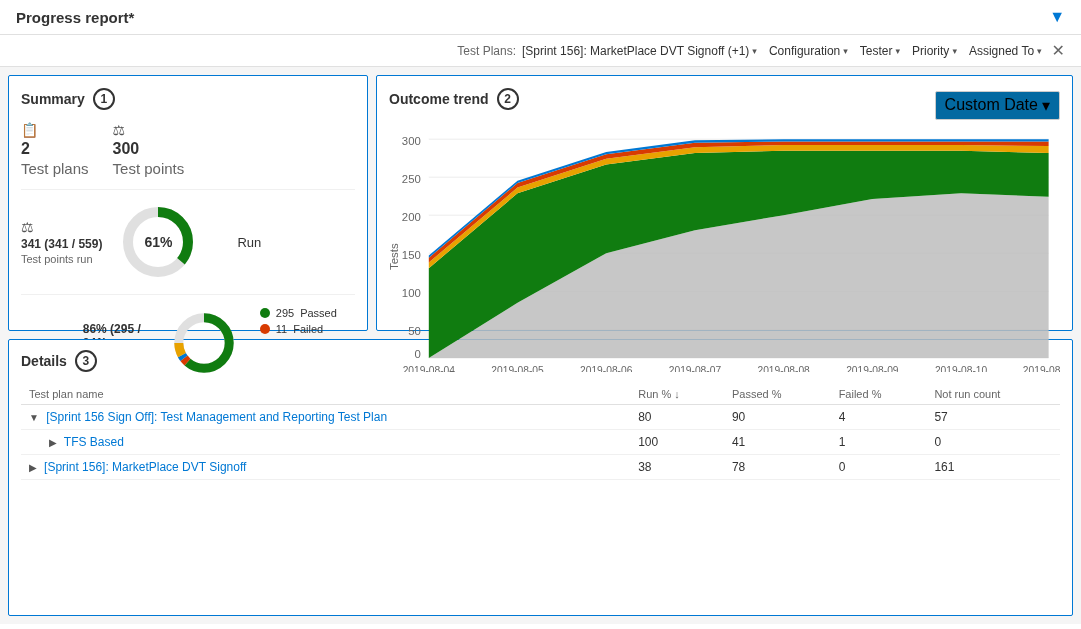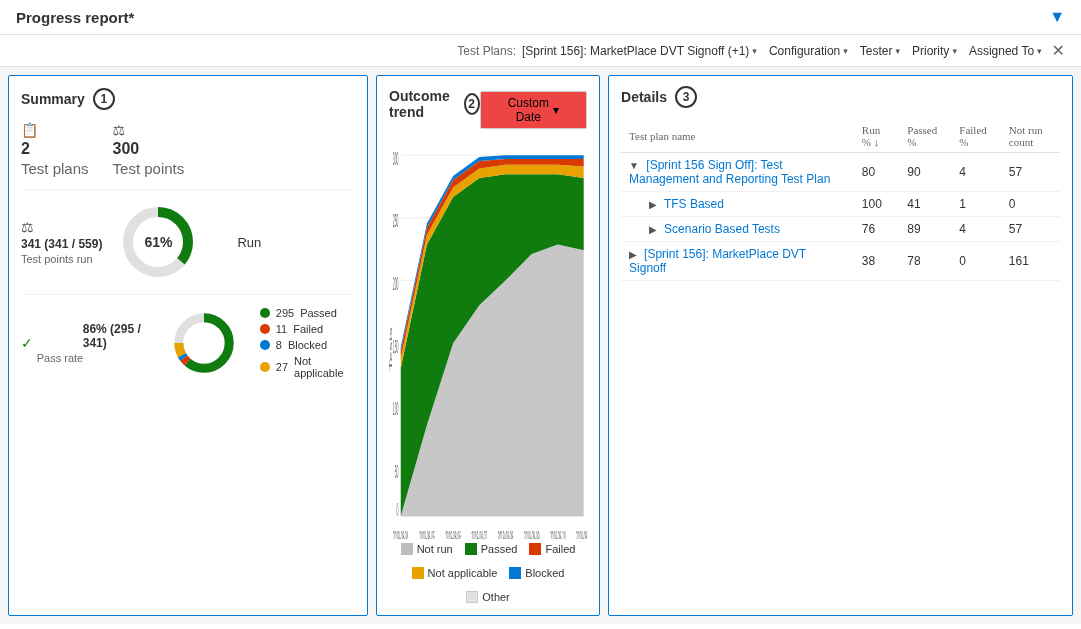--- a/index.html
+++ b/index.html
@@ -18,21 +18,21 @@
       padding: 6px 12px; border-bottom: 1px solid #e0e0e0;
       background: #fff; font-size: 12px;
     }
     .filter-item {
       display: flex; align-items: center; gap: 3px; color: #333; cursor: pointer; padding: 2px 6px; border-radius: 2px;
     }
     .chevron { font-size: 9px; color: #555; }
     .close-btn { cursor: pointer; color: #666; font-size: 16px; padding: 0 4px; }
 
     .main-content {
-      display: flex; flex-direction: row; padding: 8px; gap: 8px;
+      display: flex; flex-direction: column; padding: 8px; gap: 8px;
       background: #f5f5f5; height: calc(629px - 72px);
     }
 
     .top-row { display: flex; gap: 8px; flex: 1; min-height: 0; }
     .bottom-row { flex: 1; min-height: 0; }
 
     .panel {
       background: #fff; border: 1px solid #0078d4; border-radius: 2px; padding: 12px;
     }
 
@@ -67,38 +67,37 @@
     .pass-info { display: flex; flex-direction: column; gap: 2px; }
 
     .legend-list { display: flex; flex-direction: column; gap: 4px; margin-left: 8px; }
     .legend-item { display: flex; align-items: center; gap: 6px; font-size: 11px; }
     .legend-dot { width: 10px; height: 10px; border-radius: 50%; flex-shrink: 0; }
 
     
     .trend-panel { flex: 1; display: flex; flex-direction: column; }
     .trend-header { display: flex; justify-content: space-between; align-items: center; margin-bottom: 8px; }
     .date-btn {
-      display: flex; align-items: center; gap: 4px; padding: 4px 27px;
-      border: 1px solid #ccc; border-radius: 2px; cursor: pointer; font-size: 12px; background: #ef4444;
+      display: flex; align-items: center; gap: 4px; padding: 4px 9px;
+      border: 1px solid #ccc; border-radius: 2px; cursor: pointer; font-size: 16px; background: #0369a1;
     }
 
     .chart-area { flex: 1; position: relative; }
     .chart-svg { width: 100%; height: 100%; }
 
     .chart-legend { display: flex; gap: 12px; margin-top: 4px; justify-content: center; flex-wrap: wrap; }
     .chart-legend-item { display: flex; align-items: center; gap: 4px; font-size: 11px; }
     .chart-legend-color { width: 12px; height: 12px; flex-shrink: 0; }
 
     
     .details-panel { padding: 10px 12px; }
     .details-table { width: 100%; border-collapse: collapse; margin-top: 8px; }
     .details-table th {
       text-align: left; padding: 4px 8px; font-size: 11px; color: #666; font-weight: 400;
       border-bottom: 1px solid #e0e0e0;
-      font-family: Liberation Serif, serif;
     }
     .details-table td { padding: 5px 8px; font-size: 12px; border-bottom: 1px solid #f0f0f0; }
     .row-expandable { cursor: pointer; }
     .expand-icon { color: #555; margin-right: 4px; font-size: 10px; }
     .row-link { color: #0078d4; text-decoration: none; }
   </style>
 </head>
 <body>
 
 <div class="title-bar">
@@ -349,30 +348,20 @@
     <td style="padding-left:28px;">
       <span class="expand-icon">▶</span>
       <a class="row-link" href="#">TFS Based</a>
     </td>
     <td>100</td>
     <td>41</td>
     <td>1</td>
     <td>0</td>
   </tr>
           <tr class="row-expandable">
-    <td style="padding-left:28px;">
-      <span class="expand-icon">▶</span>
-      <a class="row-link" href="#">Scenario Based Tests</a>
-    </td>
-    <td>76</td>
-    <td>89</td>
-    <td>4</td>
-    <td>57</td>
-  </tr>
-          <tr class="row-expandable">
     <td style="padding-left:8px;">
       <span class="expand-icon">▶</span>
       <a class="row-link" href="#">[Sprint 156]: MarketPlace DVT Signoff</a>
     </td>
     <td>38</td>
     <td>78</td>
     <td>0</td>
     <td>161</td>
   </tr>
         </tbody>

